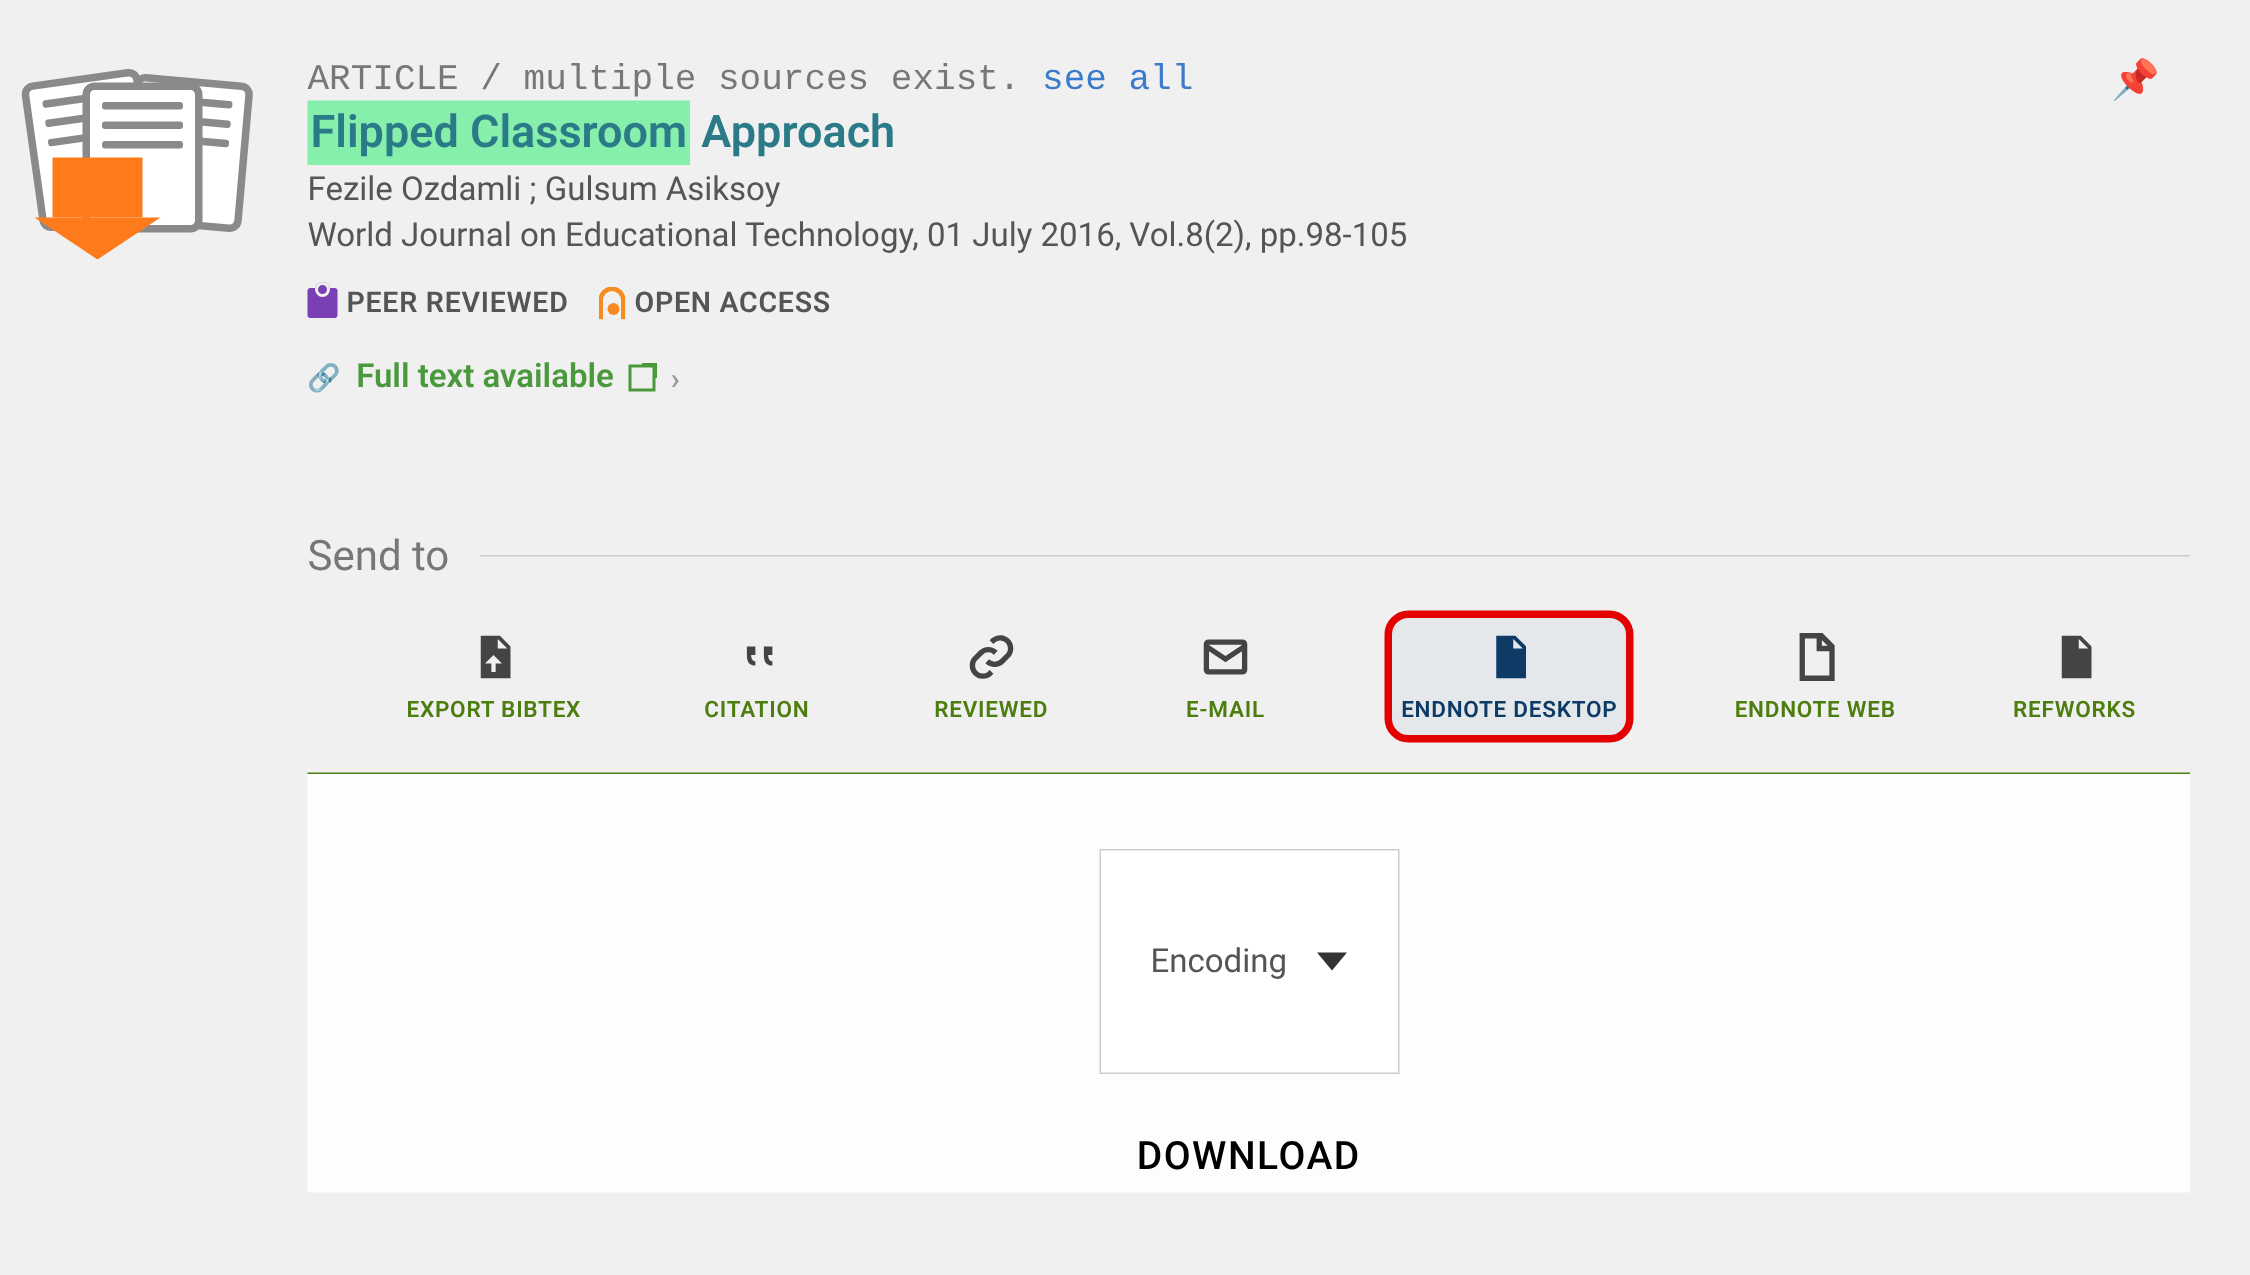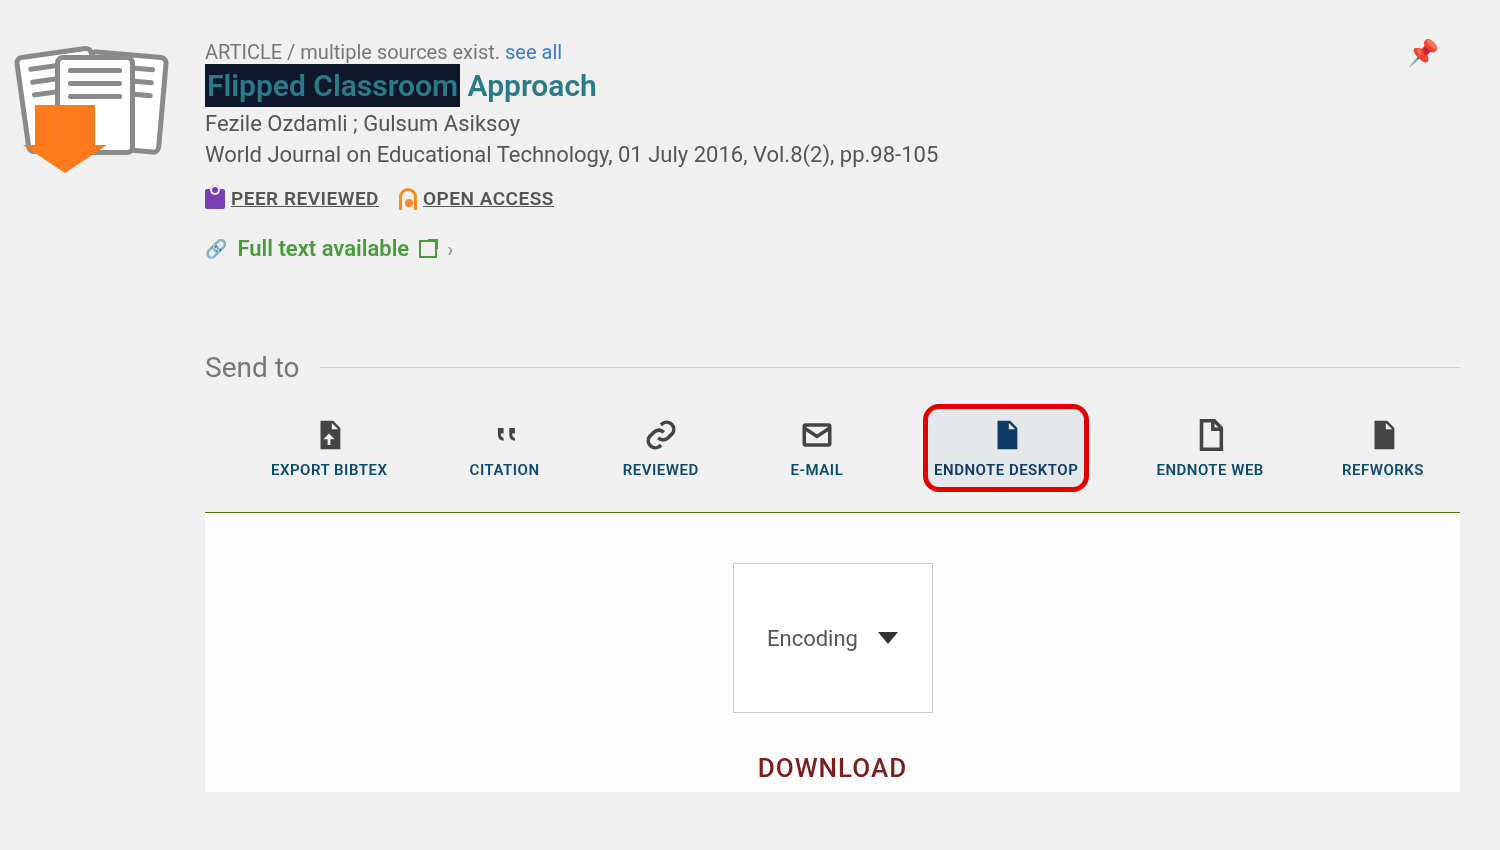--- a/index.html
+++ b/index.html
@@ -76,32 +76,33 @@
   }
   .pin-icon {
     position: absolute;
     top: 38px;
     right: 60px;
     color: #1fb8b8;
     font-size: 26px;
     cursor: pointer;
   }
   .type-line {
-    font-size: 20px;
+    font-size: 24px;
     color: #777;
+    font-family: Liberation Mono, monospace;
   }
   .type-line .see-all { color: #3a7bca; cursor:pointer; }
   .title {
     font-size: 30px;
     color: #2a7a88;
     font-weight: 600;
     margin-top: 4px;
   }
   .title .hl {
-    background: #0f172a;
+    background: #86efac;
     padding: 4px 2px;
   }
   .authors {
     font-size: 22px;
     color: #555;
     margin-top: 8px;
   }
   .source {
     font-size: 22px;
     color: #555;
@@ -109,21 +110,20 @@
   }
   .badges {
     margin-top: 20px;
     display: flex;
     gap: 20px;
     align-items: center;
     font-size: 19px;
     font-weight: 600;
     color: #555;
     letter-spacing: 0.5px;
-    text-decoration: underline;
   }
   .badge { display:flex; align-items:center; gap:6px; }
   .pr-icon {
     width:20px; height:20px;
     background:#7b3fb5;
     display:inline-block;
     border-radius:2px;
     position:relative;
   }
   .pr-icon::after{
@@ -195,21 +195,21 @@
     min-width: 90px;
   }
   .sendto-item .ic {
     width:34px; height:36px;
     color:#444;
     display:flex; align-items:center; justify-content:center;
   }
   .sendto-item .lbl {
     font-size: 15px;
     font-weight:600;
-    color:#0c4a6e;
+    color:#4d7c0f;
     letter-spacing:0.5px;
     text-align:center;
   }
   .sendto-item.selected {
     outline: 5px solid #e20000;
     background:#e5e8ea;
     border-radius:11px;
   }
   .sendto-item.selected .ic, .sendto-item.selected .lbl { color:#0d3b66; }
   .panel {
@@ -237,21 +237,21 @@
   }
   .encoding-box .tri {
     width:0; height:0;
     border-left:10px solid transparent;
     border-right:10px solid transparent;
     border-top:12px solid #333;
   }
   .download-btn {
     margin-top: 40px;
     font-size: 26px;
-    color:#7f1d1d;
+    color:#000000;
     letter-spacing:1px;
     font-weight:500;
     cursor:pointer;
   }
   
   svg { width:100%; height:100%; }
 </style>
 </head>
 <body>
 

